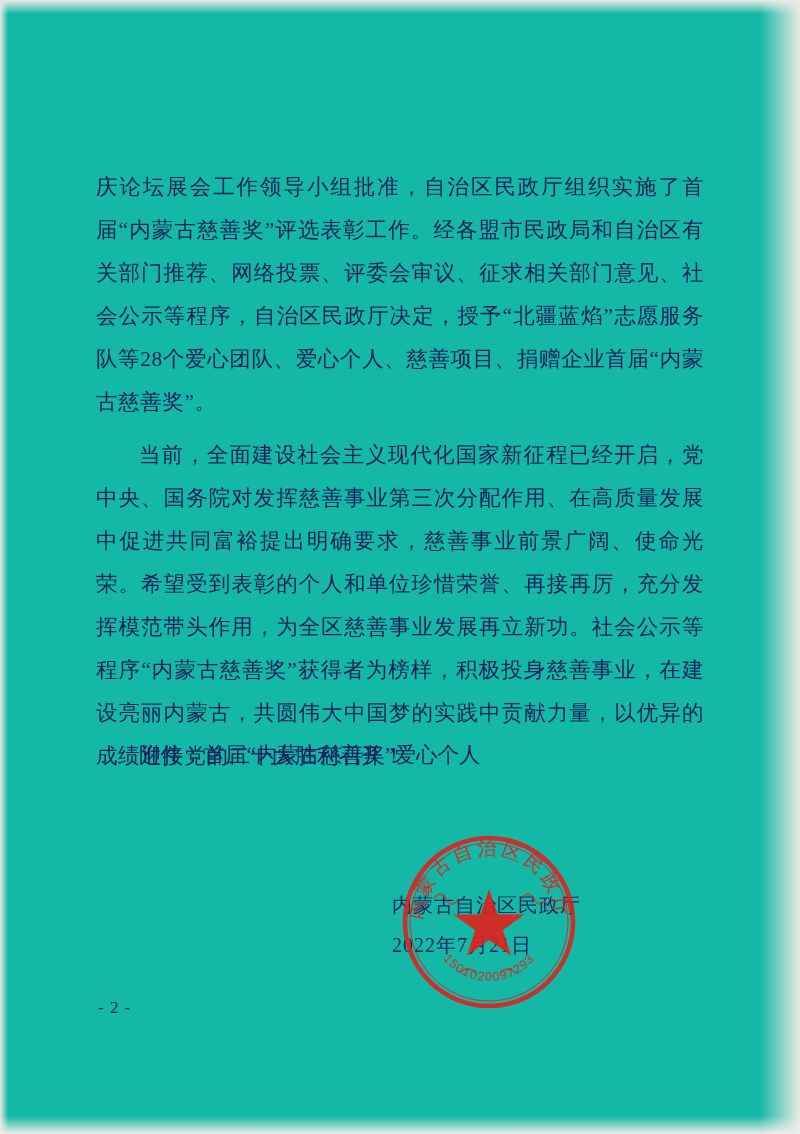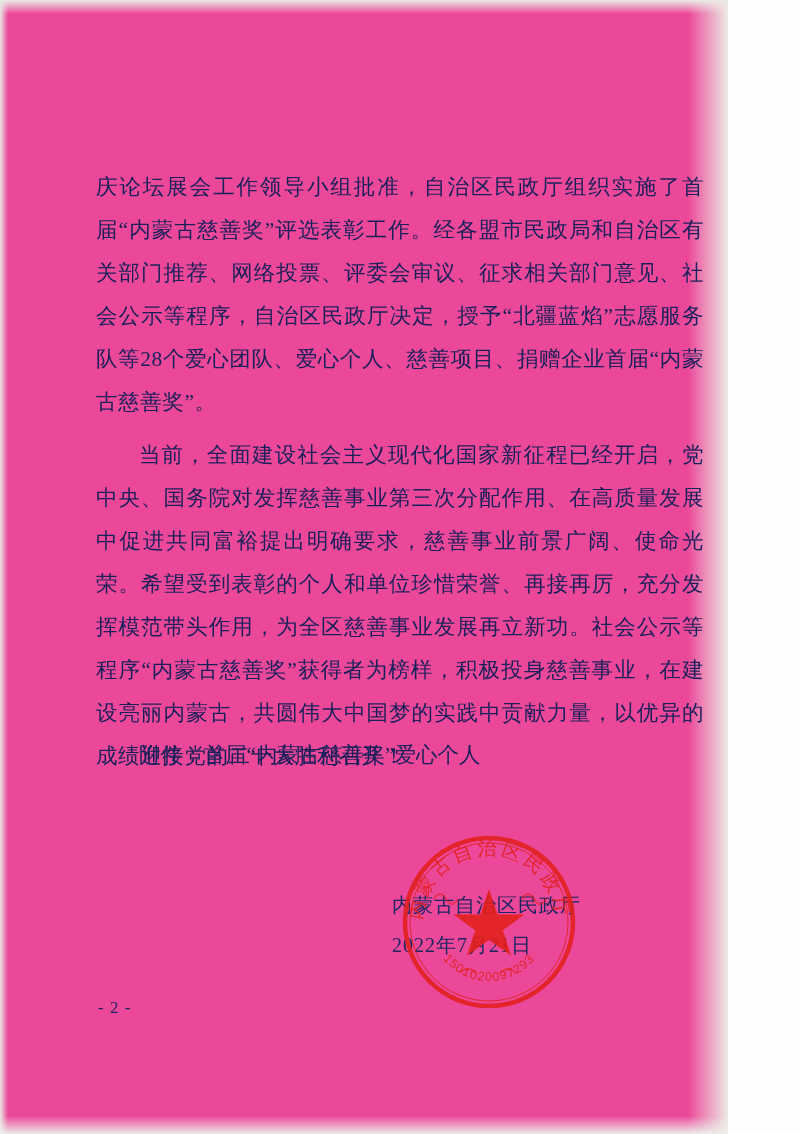--- a/index.html
+++ b/index.html
@@ -10,23 +10,23 @@
     width: 800px;
     height: 1134px;
     background: #fdfdfb;
     font-family: "Liberation Serif", "DejaVu Serif", serif;
     color: #13194a;
     position: relative;
     overflow: hidden;
   }
   .page {
     position: relative;
-    width: 728px;
+    width: 800px;
     height: 1134px;
-    background: #ec4899;
+    background: #14b8a6;
     box-sizing: border-box;
   }
   
   .scan-edge-left {
     position: absolute;
     left: 0; top: 0; bottom: 0;
     width: 8px;
     background: linear-gradient(to right, #e8e8e4, rgba(255,255,255,0));
     pointer-events: none;
   }

